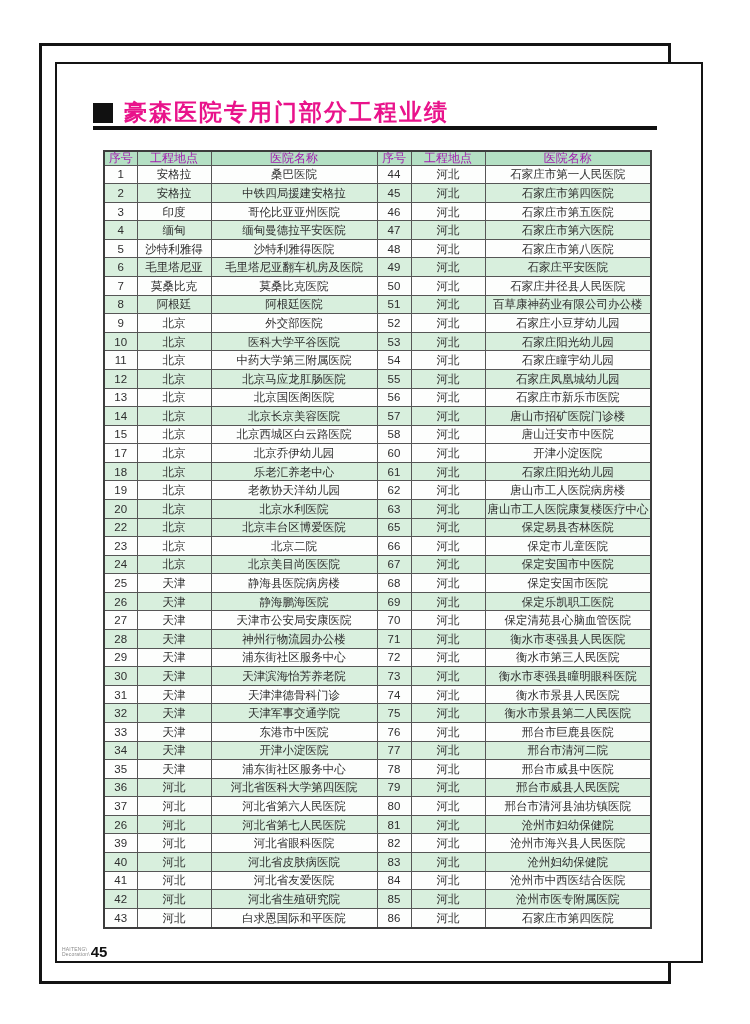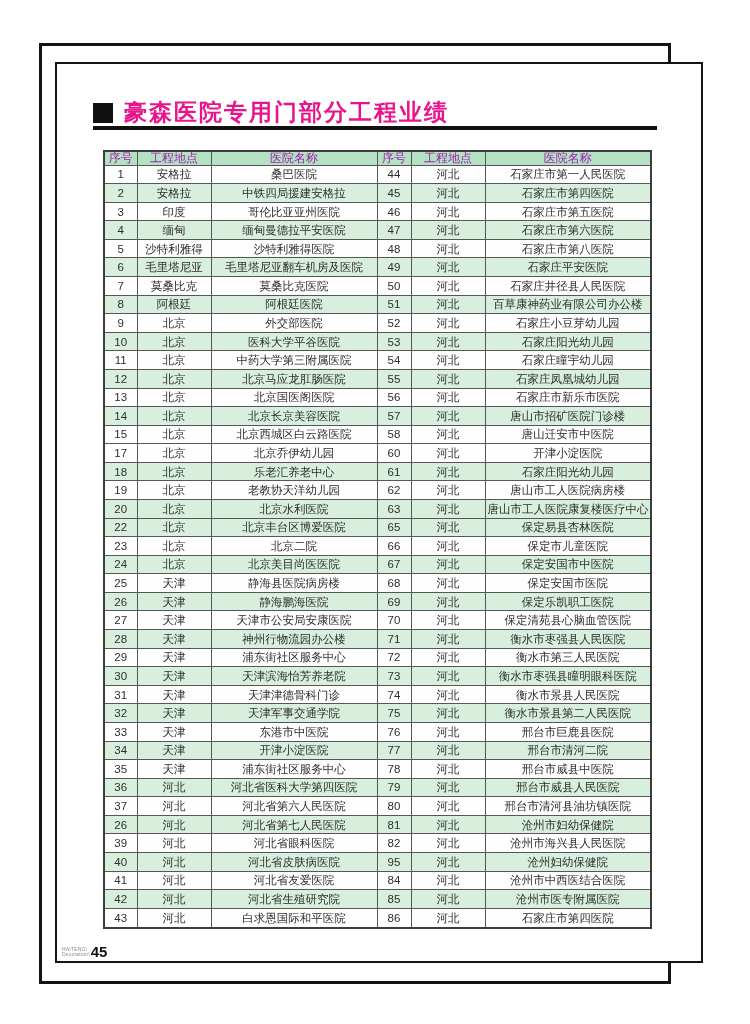--- a/index.html
+++ b/index.html
@@ -381,21 +381,21 @@
               <td>河北</td>
               <td>河北省眼科医院</td>
               <td>82</td>
               <td>河北</td>
               <td>沧州市海兴县人民医院</td>
             </tr>
             <tr class="row-alt">
               <td>40</td>
               <td>河北</td>
               <td>河北省皮肤病医院</td>
-              <td>95</td>
+              <td>83</td>
               <td>河北</td>
               <td>沧州妇幼保健院</td>
             </tr>
             <tr class="row-plain">
               <td>41</td>
               <td>河北</td>
               <td>河北省友爱医院</td>
               <td>84</td>
               <td>河北</td>
               <td>沧州市中西医结合医院</td>

